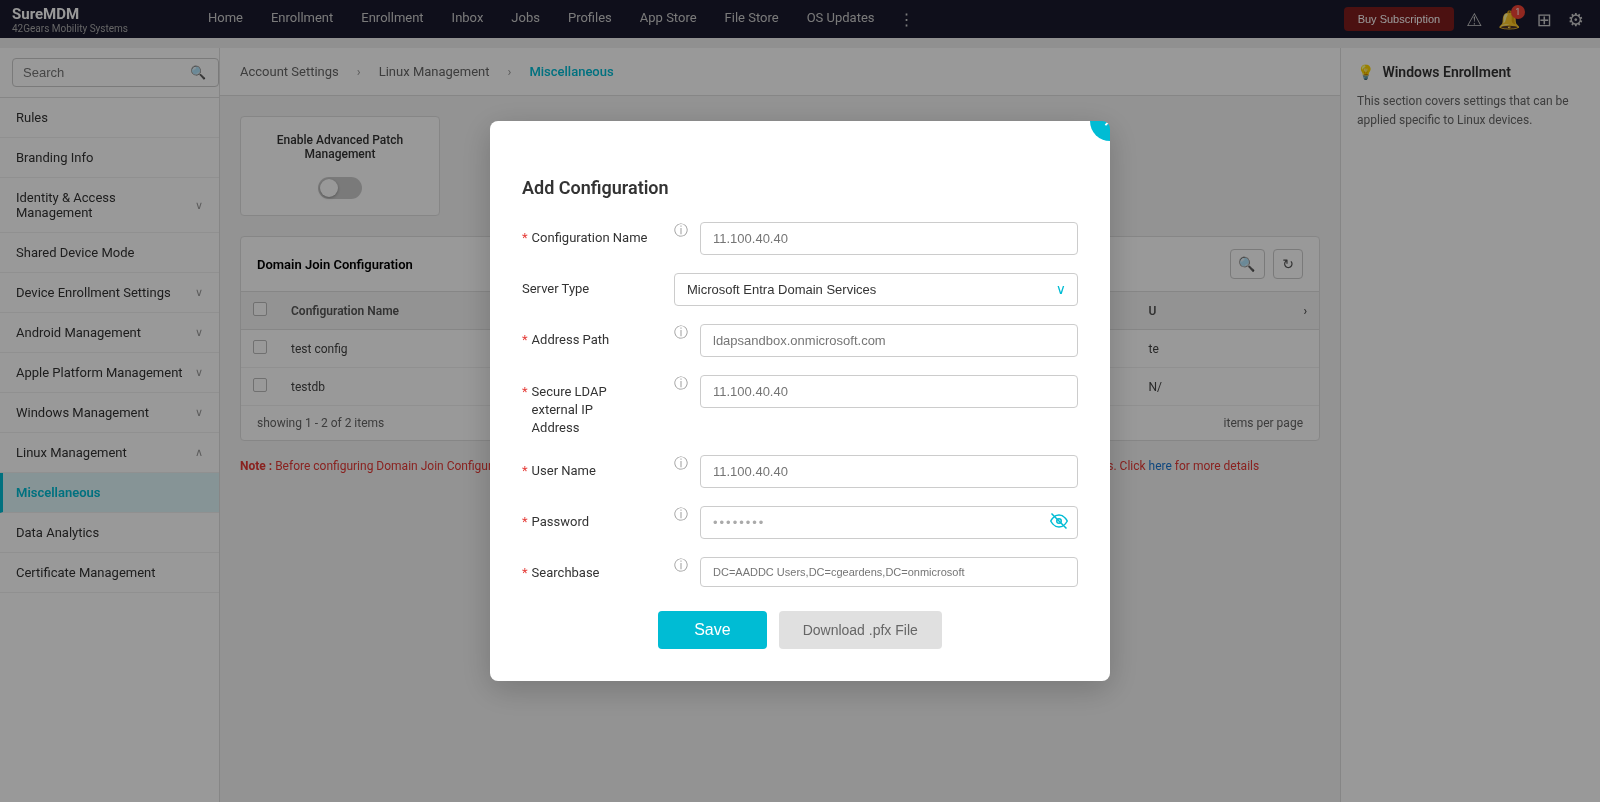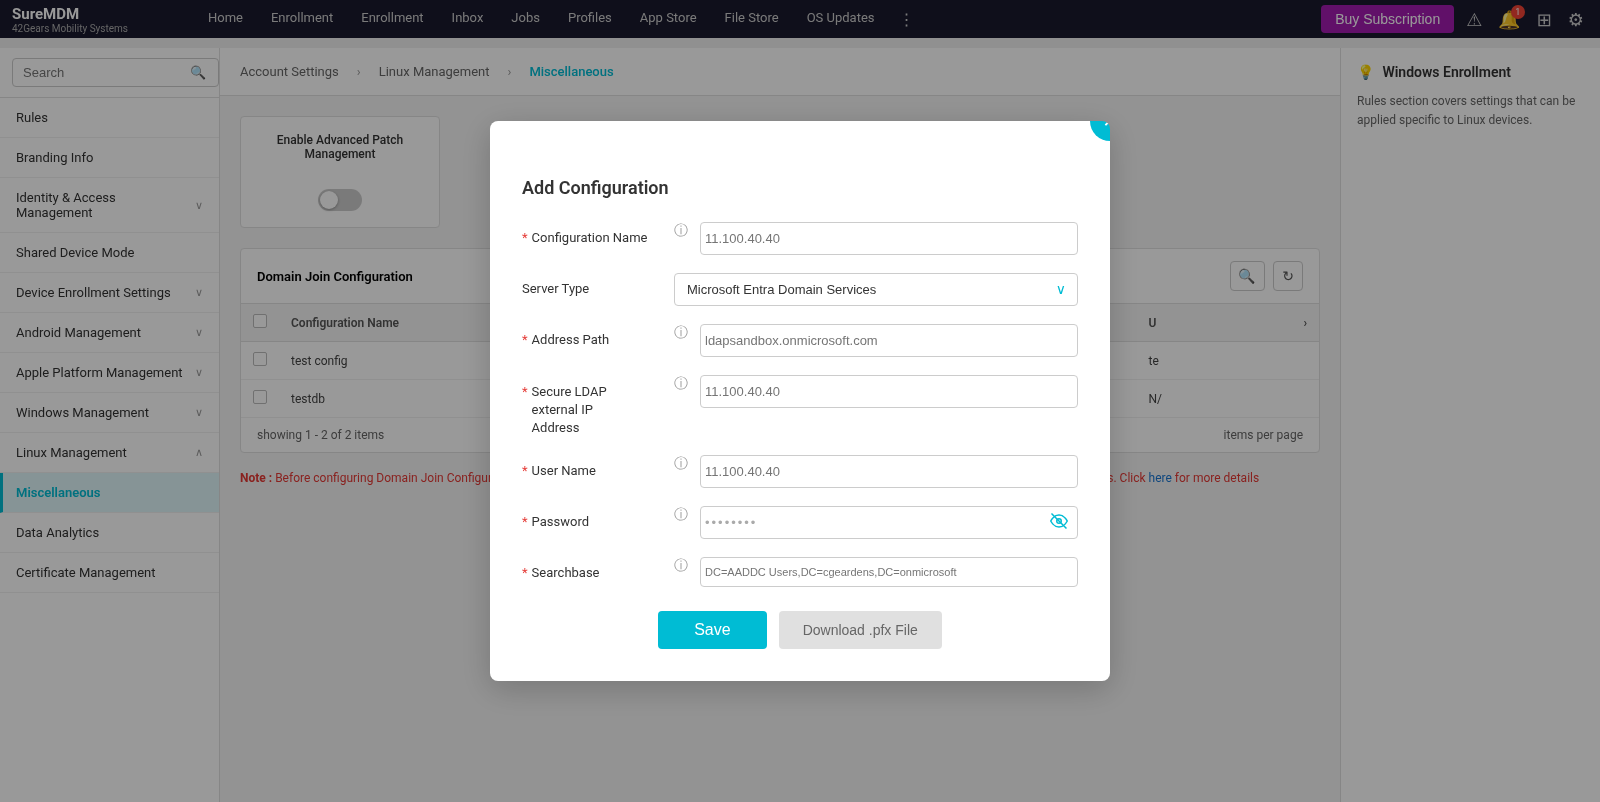--- a/index.html
+++ b/index.html
@@ -9,21 +9,21 @@
     .top-nav {
       display: flex; align-items: center; background: #1a1a2e; height: 38px; padding: 0 12px; gap: 8px; position: fixed; top: 0; left: 0; right: 0; z-index: 100;
     }
     .brand { color: white; margin-right: 16px; min-width: 160px; }
     .brand-name { font-size: 15px; font-weight: 700; color: #fff; }
     .brand-sub { font-size: 10px; color: #aaa; }
     .nav-links { display: flex; gap: 4px; flex: 1; }
     .nav-link { color: #ccc; padding: 6px 12px; border-radius: 4px; cursor: pointer; font-size: 13px; white-space: nowrap; }
     .nav-more { color: #ccc; padding: 6px 8px; cursor: pointer; font-size: 16px; }
     .nav-actions { display: flex; align-items: center; gap: 8px; margin-left: auto; }
-    .buy-btn { background: #a21caf; color: white; border: none; padding: 6px 14px; border-radius: 4px; font-size: 14px; cursor: pointer; white-space: nowrap; }
+    .buy-btn { background: #7f1d1d; color: white; border: none; padding: 6px 14px; border-radius: 4px; font-size: 11px; cursor: pointer; white-space: nowrap; }
     .nav-icon { color: #ccc; font-size: 18px; cursor: pointer; padding: 4px; position: relative; }
     .nav-icon .badge { position: absolute; top: 0; right: 0; background: #f44336; color: white; font-size: 9px; border-radius: 50%; width: 14px; height: 14px; display: flex; align-items: center; justify-content: center; }
 
     
     .layout { display: flex; margin-top: 48px; height: calc(100vh - 48px); }
 
     
     .sidebar { width: 220px; background: #fff; border-right: 1px solid #e0e0e0; overflow-y: auto; flex-shrink: 0; }
     .sidebar-search { padding: 10px 12px; border-bottom: 1px solid #e0e0e0; display: flex; align-items: center; }
     .sidebar-search input { border: 1px solid #ccc; border-radius: 4px; padding: 6px 10px; font-size: 13px; flex: 1; outline: none; }
@@ -66,21 +66,21 @@
     .overlay { position: fixed; top: 0; left: 0; right: 0; bottom: 0; background: rgba(0,0,0,0.4); z-index: 200; display: flex; align-items: center; justify-content: center; }
 
     
     .modal { background: #fff; border-radius: 8px; width: 620px; max-height: 90vh; overflow-y: auto; position: relative; padding: 32px; box-shadow: 0 8px 32px rgba(0,0,0,0.2); }
     .modal-close { position: absolute; top: -20px; right: -20px; width: 40px; height: 40px; background: #00bcd4; border-radius: 50%; display: flex; align-items: center; justify-content: center; cursor: pointer; color: white; font-size: 18px; border: none; }
     .modal-title { font-size: 18px; font-weight: 600; color: #333; margin-bottom: 24px; margin-top: 24px; }
     .form-row { display: flex; align-items: flex-start; margin-bottom: 18px; gap: 12px; }
     .form-label { width: 140px; font-size: 13px; color: #333; padding-top: 8px; flex-shrink: 0; display: flex; align-items: flex-start; gap: 4px; }
     .required-star { color: #e53935; }
     .info-icon { color: #999; font-size: 14px; cursor: pointer; flex-shrink: 0; }
-    .form-input { border: 1px solid #ccc; border-radius: 4px; padding: 8px 4px; font-size: 13px; width: 100%; outline: none; color: #aaa; }
+    .form-input { border: 1px solid #ccc; border-radius: 4px; padding: 8px 12px; font-size: 13px; width: 100%; outline: none; color: #aaa; }
     .form-select { border: 1px solid #ccc; border-radius: 4px; padding: 8px 12px; font-size: 13px; width: 100%; outline: none; color: #333; background: #fff; appearance: none; cursor: pointer; }
     .select-wrap { position: relative; flex: 1; }
     .select-wrap::after { content: ''; display: none; }
     .select-chevron { position: absolute; right: 12px; top: 50%; transform: translateY(-50%); color: #00bcd4; font-size: 14px; pointer-events: none; }
     .password-wrap { position: relative; flex: 1; }
     .password-wrap .form-input { width: 100%; padding-right: 40px; }
     .eye-icon { position: absolute; right: 10px; top: 50%; transform: translateY(-50%); color: #00bcd4; cursor: pointer; font-size: 16px; }
     .modal-footer { display: flex; gap: 12px; justify-content: center; margin-top: 24px; }
     .btn-save { background: #00bcd4; color: white; border: none; padding: 10px 36px; border-radius: 4px; font-size: 16px; cursor: pointer; font-weight: 500; }
     .btn-download { background: #e0e0e0; color: #666; border: none; padding: 10px 24px; border-radius: 4px; font-size: 14px; cursor: pointer; font-weight: 500; }
@@ -177,21 +177,21 @@
       <span class="breadcrumb-item">Linux Management</span>
       <span class="breadcrumb-sep">›</span>
       <span class="breadcrumb-item active">Miscellaneous</span>
     </div>
 
     <div class="content-area">
 
       <div style="margin-bottom:20px;">
         <div style="display:flex;gap:16px;align-items:stretch;">
           <div class="toggle-section">
-            <div style="font-size:12px;color:#333;margin-bottom:28px;font-weight:500;">Enable Advanced Patch Management</div>
+            <div style="font-size:12px;color:#333;margin-bottom:16px;font-weight:500;">Enable Advanced Patch Management</div>
             <div style="width:44px;height:22px;background:#ccc;border-radius:11px;position:relative;cursor:pointer;">
               <div style="width:18px;height:18px;background:white;border-radius:50%;position:absolute;top:2px;left:2px;box-shadow:0 1px 3px rgba(0,0,0,0.3);"></div>
             </div>
           </div>
         </div>
       </div>
 
       <div class="table-section">
         <div class="table-header">
           <span class="table-title">Domain Join Configuration</span>
@@ -240,21 +240,21 @@
         <span> for more details</span>
       </div>
     </div>
   </main>
 
   <aside class="right-panel">
     <div class="right-panel-title">
       <span>💡</span>
       <span>Windows Enrollment</span>
     </div>
-    <p class="right-panel-text">Rules section covers settings that can be applied specific to Linux devices.</p>
+    <p class="right-panel-text">This section covers settings that can be applied specific to Linux devices.</p>
   </aside>
 </div>
 
 <div class="overlay">
   <div class="modal">
     <button class="modal-close">✕</button>
     <h2 class="modal-title">Add Configuration</h2>
 
     <div class="form-row">
       <div class="form-label">

